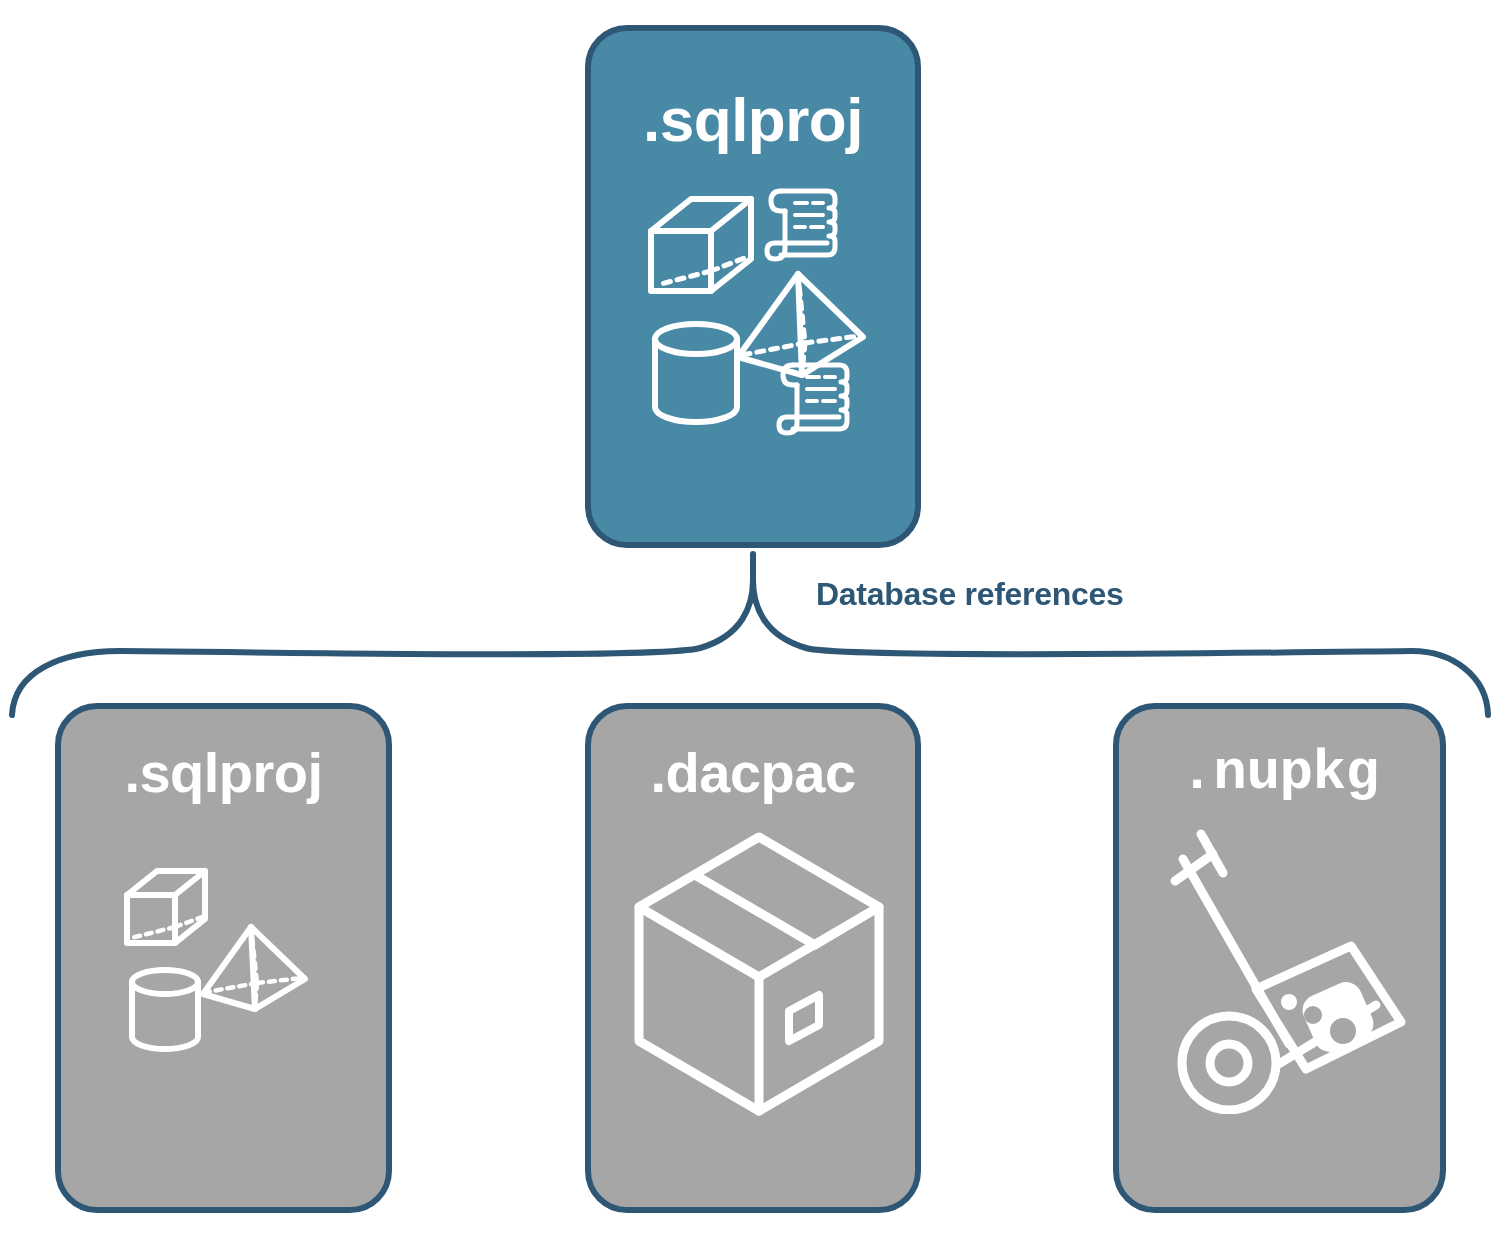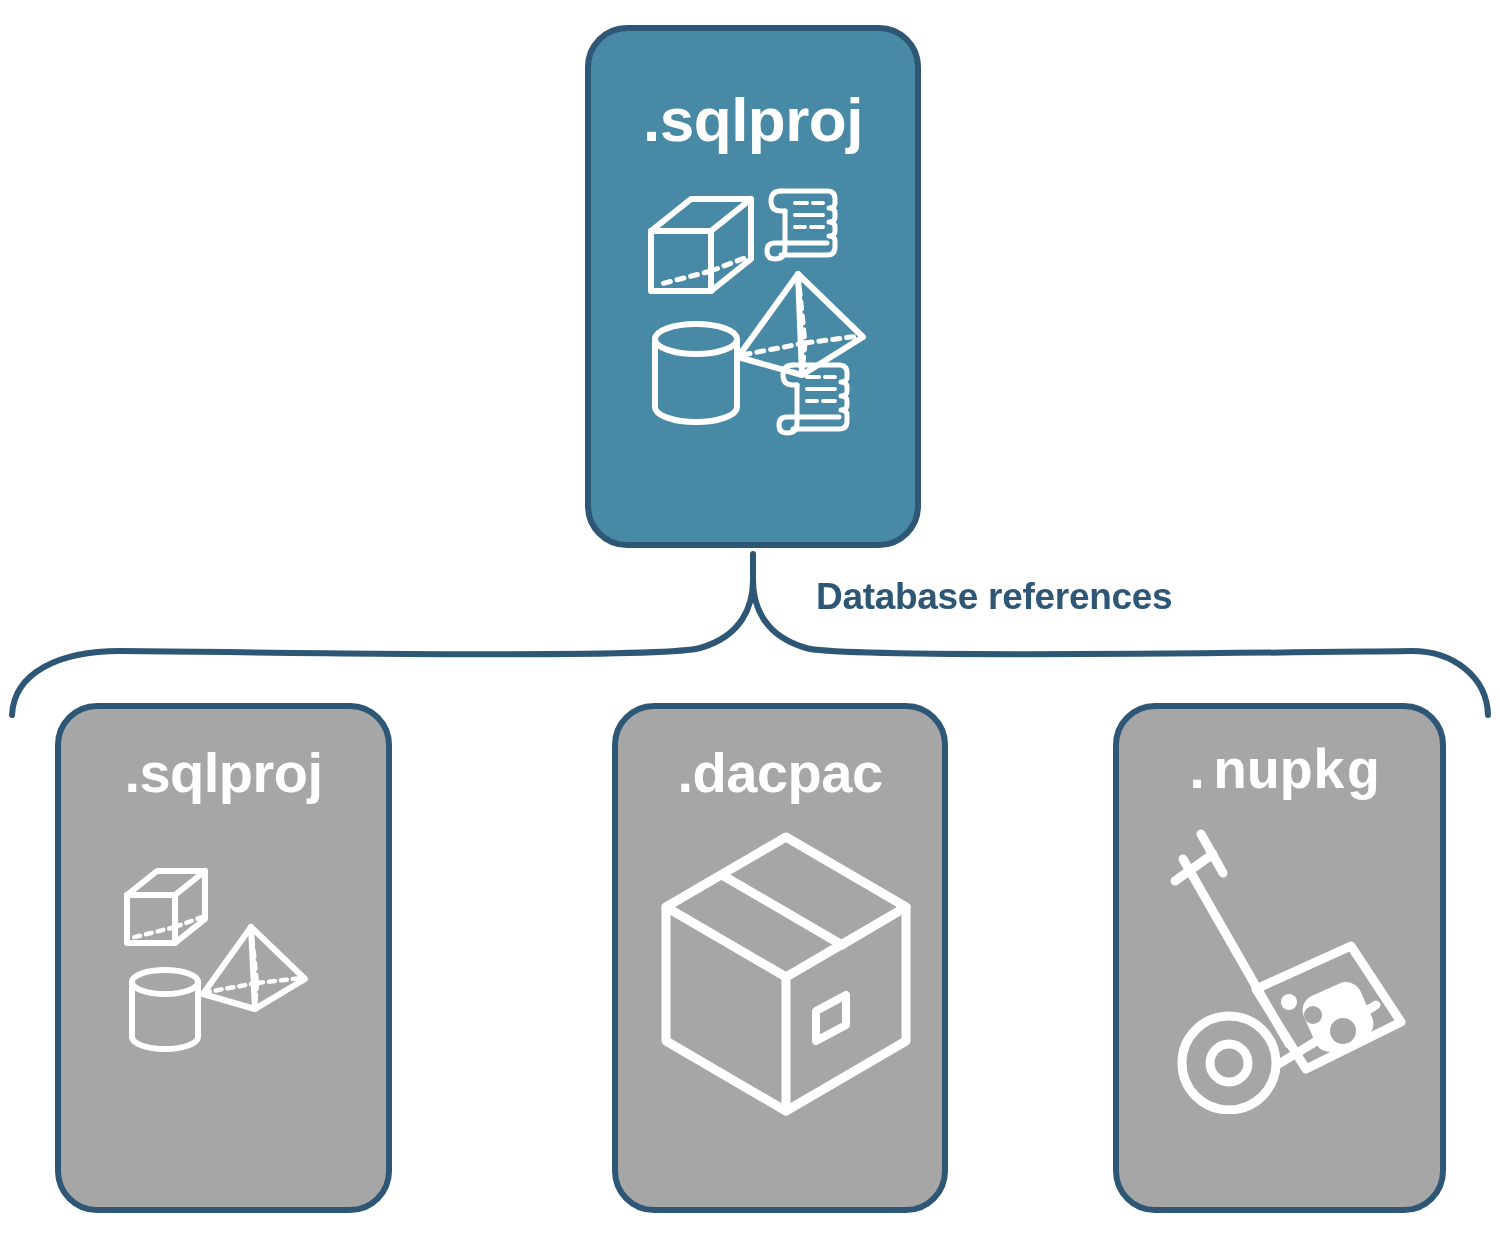--- a/index.html
+++ b/index.html
@@ -53,21 +53,21 @@
     top: 148px;
     width: 240px;
     height: 260px;
   }
   .card-gray {
     background: #A6A6A6;
     top: 703px;
     height: 510px;
   }
   #card-sqlproj { left: 55px; width: 337px; }
-  #card-dacpac  { left: 585px; width: 336px; margin-left: 27px; }
+  #card-dacpac  { left: 585px; width: 336px; }
   #card-nupkg   { left: 1113px; width: 333px; font-family: Liberation Mono, monospace; }
 
   .card-gray .card-title {
     top: 36px;
     font-size: 56px;
   }
   #card-sqlproj .card-icon { left: 58px; top: 148px; width: 225px; height: 215px; }
   #card-dacpac  .card-icon { left: 38px; top: 120px; width: 260px; height: 290px; }
   #card-nupkg   .card-icon { left: 42px; top: 120px; width: 255px; height: 285px; }
 
@@ -76,21 +76,21 @@
     left: 0;
     top: 0;
     width: 1500px;
     height: 1250px;
     pointer-events: none;
   }
   #brace-label {
     position: absolute;
     left: 816px;
     top: 576px;
-    font-size: 37px;
+    font-size: 32px;
     font-weight: bold;
     color: #2E5775;
     white-space: nowrap;
     letter-spacing: -0.3px;
   }
 </style>
 </head>
 <body>
 
 <div id="canvas">

